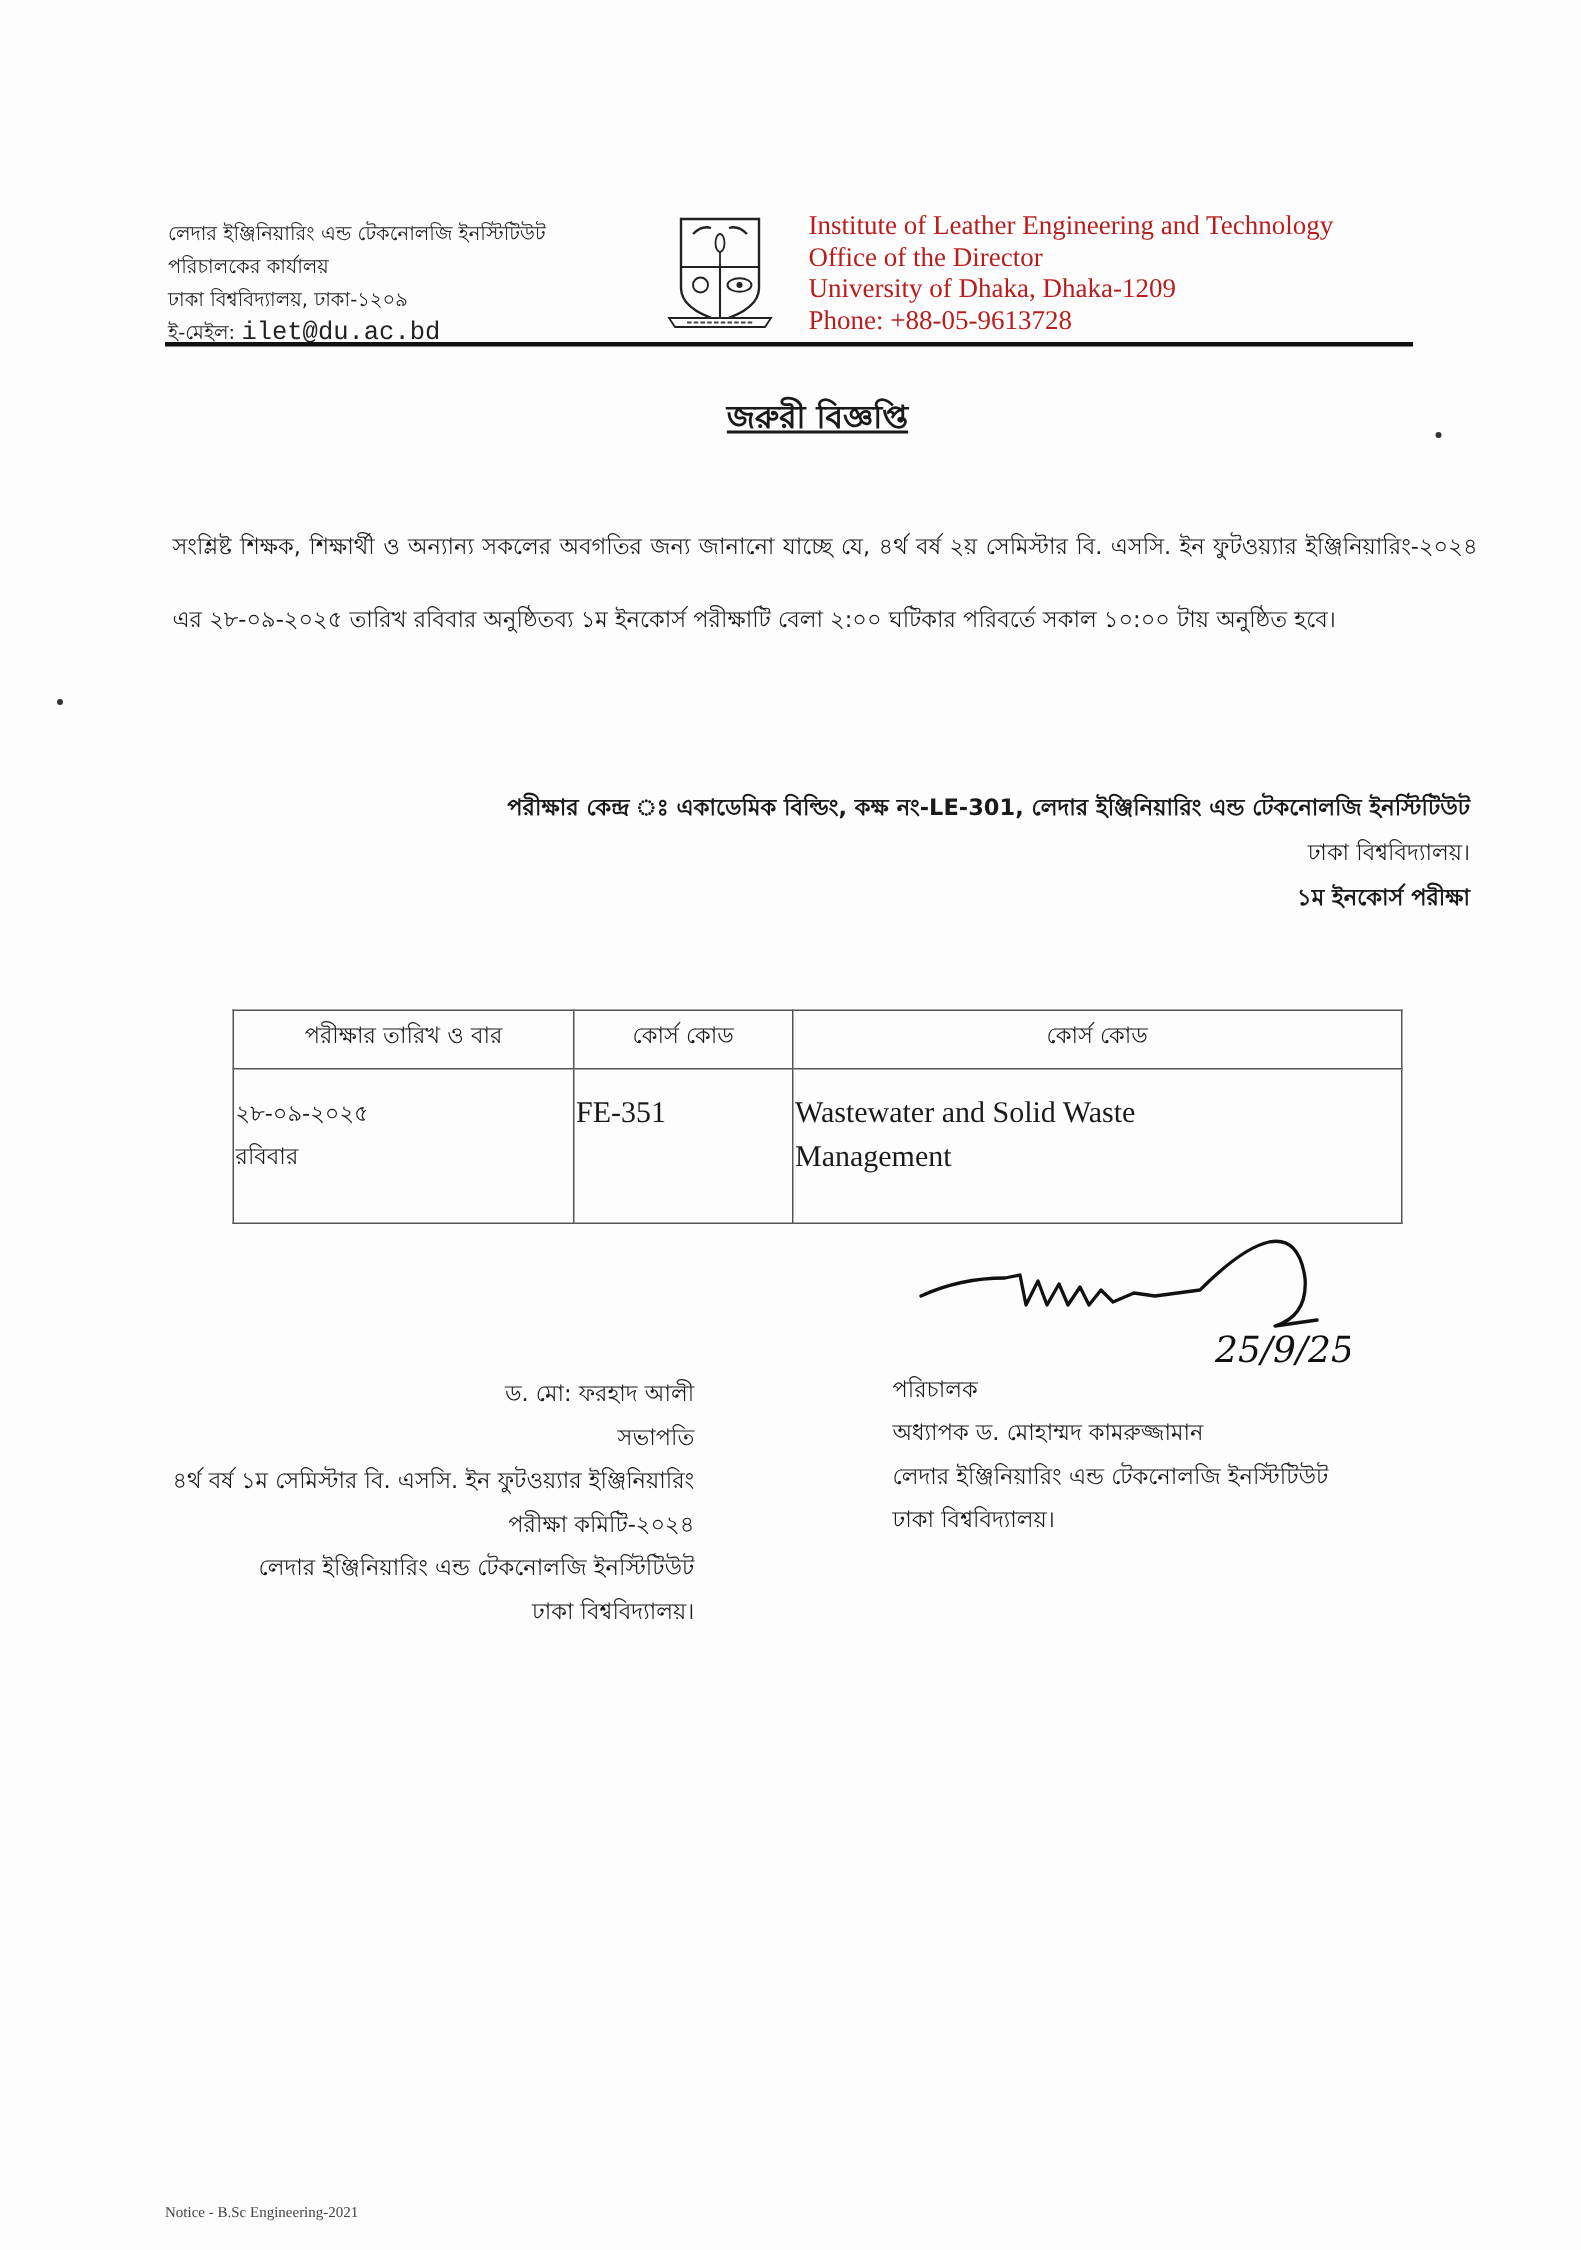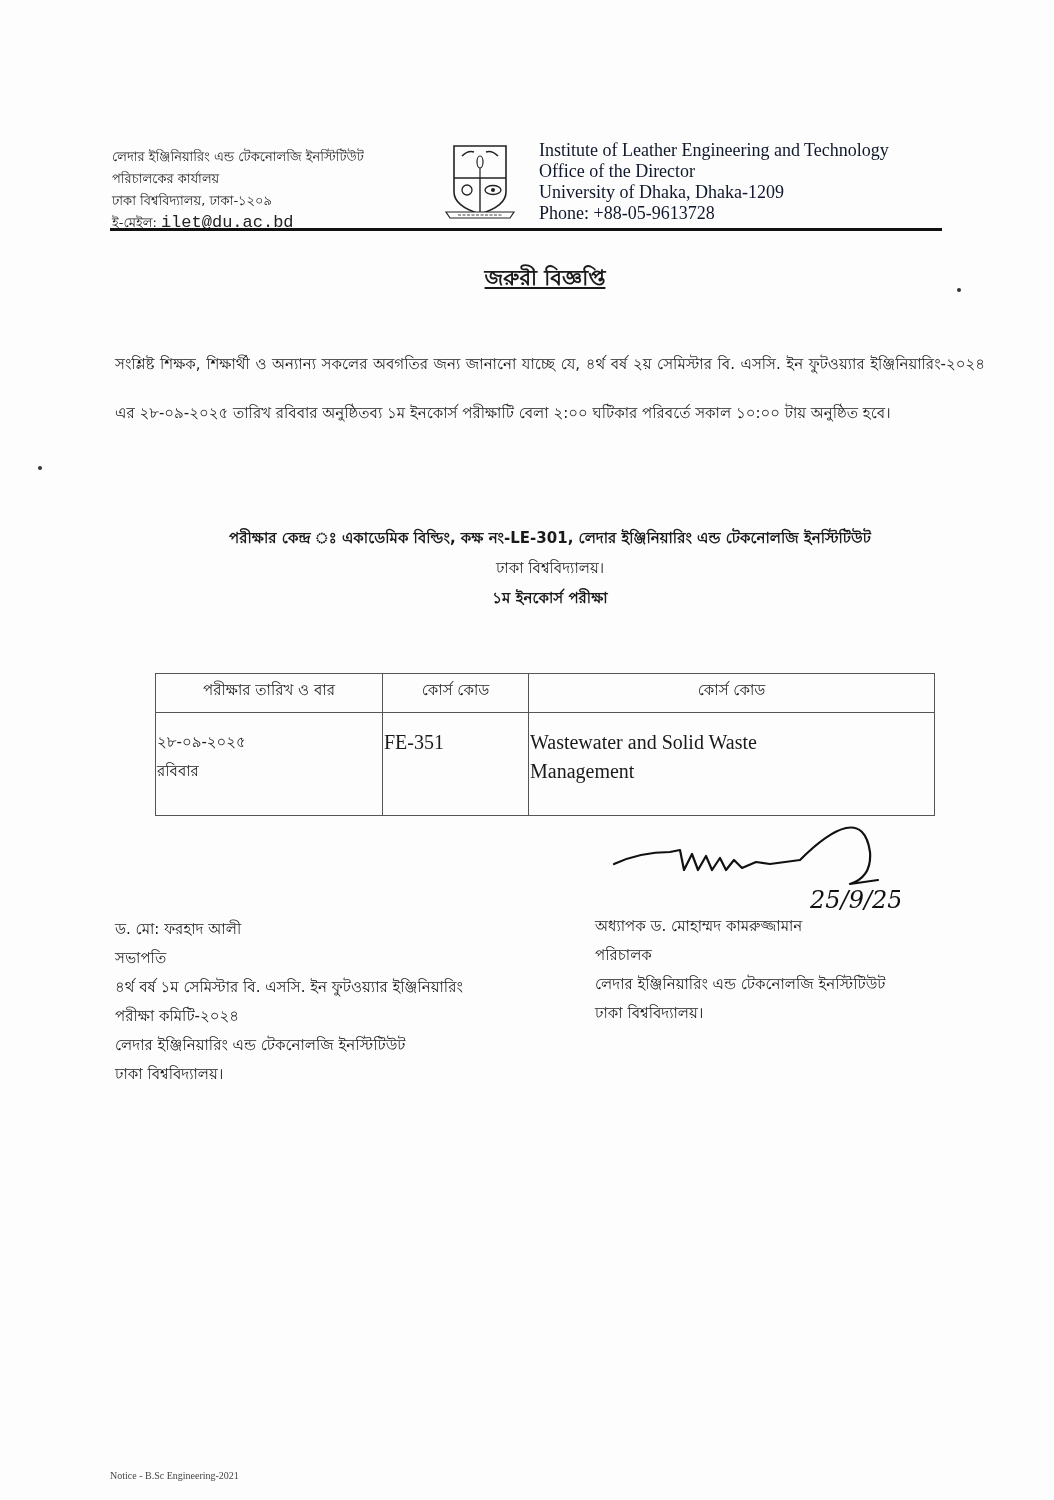--- a/index.html
+++ b/index.html
@@ -4,31 +4,31 @@
 <style>
   html, body { margin: 0; padding: 0; }
   body {
     width: 1054px; height: 1500px; background: #fdfdfd; position: relative; overflow: hidden;
     font-family: "DejaVu Sans", sans-serif; color: #1a1a1a;
   }
   .abs { position: absolute; }
   .hdr-bn { left: 112px; top: 146px; font-size: 13px; line-height: 22px; color: #222; }
   .hdr-bn .email { font-family: Liberation Mono, monospace; font-size: 17px; }
   .logo { left: 444px; top: 142px; width: 72px; height: 80px; }
-  .hdr-en { left: 539px; top: 140px; font-family: "Liberation Serif", serif; font-size: 18px; line-height: 21px; color: #0f172a; }
+  .hdr-en { left: 539px; top: 140px; font-family: "Liberation Serif", serif; font-size: 18px; line-height: 21px; color: #b91c1c; }
   .rule { left: 110px; top: 228px; width: 832px; height: 3px; background: #111; }
   .title { left: 0; width: 1090px; top: 262px; text-align: center; font-size: 21px; font-weight: bold; text-decoration: underline; }
   .para { left: 115px; top: 340px; width: 870px; font-size: 15px; line-height: 49px; text-align: justify; }
-  .center-block { left: 120px; width: 860px; top: 523px; text-align: center; font-size: 15px; font-weight: bold; line-height: 30px; }
+  .center-block { left: 120px; width: 860px; top: 523px; text-align: right; font-size: 15px; font-weight: bold; line-height: 30px; }
   table.exam { position: absolute; left: 155px; top: 673px; width: 780px; border-collapse: collapse; font-size: 15px; }
   table.exam th, table.exam td { border: 1.5px solid #555; vertical-align: top; font-weight: normal; }
   table.exam th { height: 36px; line-height: 30px; }
   table.exam td { height: 86px; line-height: 29px; padding-top: 15px; }
   .en { font-family: "Liberation Serif", serif; font-size: 20px; }
-  .sig-left { left: 115px; top: 915px; font-size: 15px; line-height: 29px; }
+  .sig-left { left: 115px; top: 915px; font-size: 15px; line-height: 29px; text-align: right; }
   .sig-right { left: 595px; top: 912px; font-size: 15px; line-height: 29px; }
   .signature { left: 610px; top: 822px; width: 290px; height: 95px; }
   .footer { left: 110px; top: 1470px; font-family: "Liberation Serif", serif; font-size: 10px; color: #444; }
   .dot { width: 4px; height: 4px; border-radius: 50%; background: #333; }
 </style>
 </head>
 <body>
 
 <div class="abs hdr-bn">
   <div>লেদার ইঞ্জিনিয়ারিং এন্ড টেকনোলজি ইনস্টিটিউট</div>
@@ -109,19 +109,19 @@
 <div class="abs sig-left">
   <div>ড. মো: ফরহাদ আলী</div>
   <div>সভাপতি</div>
   <div>৪র্থ বর্ষ ১ম সেমিস্টার বি. এসসি. ইন ফুটওয়্যার ইঞ্জিনিয়ারিং</div>
   <div>পরীক্ষা কমিটি-২০২৪</div>
   <div>লেদার ইঞ্জিনিয়ারিং এন্ড টেকনোলজি ইনস্টিটিউট</div>
   <div>ঢাকা বিশ্ববিদ্যালয়।</div>
 </div>
 
 <div class="abs sig-right">
+  <div>পরিচালক</div>
   <div>অধ্যাপক ড. মোহাম্মদ কামরুজ্জামান</div>
-  <div>পরিচালক</div>
   <div>লেদার ইঞ্জিনিয়ারিং এন্ড টেকনোলজি ইনস্টিটিউট</div>
   <div>ঢাকা বিশ্ববিদ্যালয়।</div>
 </div>
 
 <div class="abs footer">Notice - B.Sc Engineering-2021</div>
 
 </body></html>

